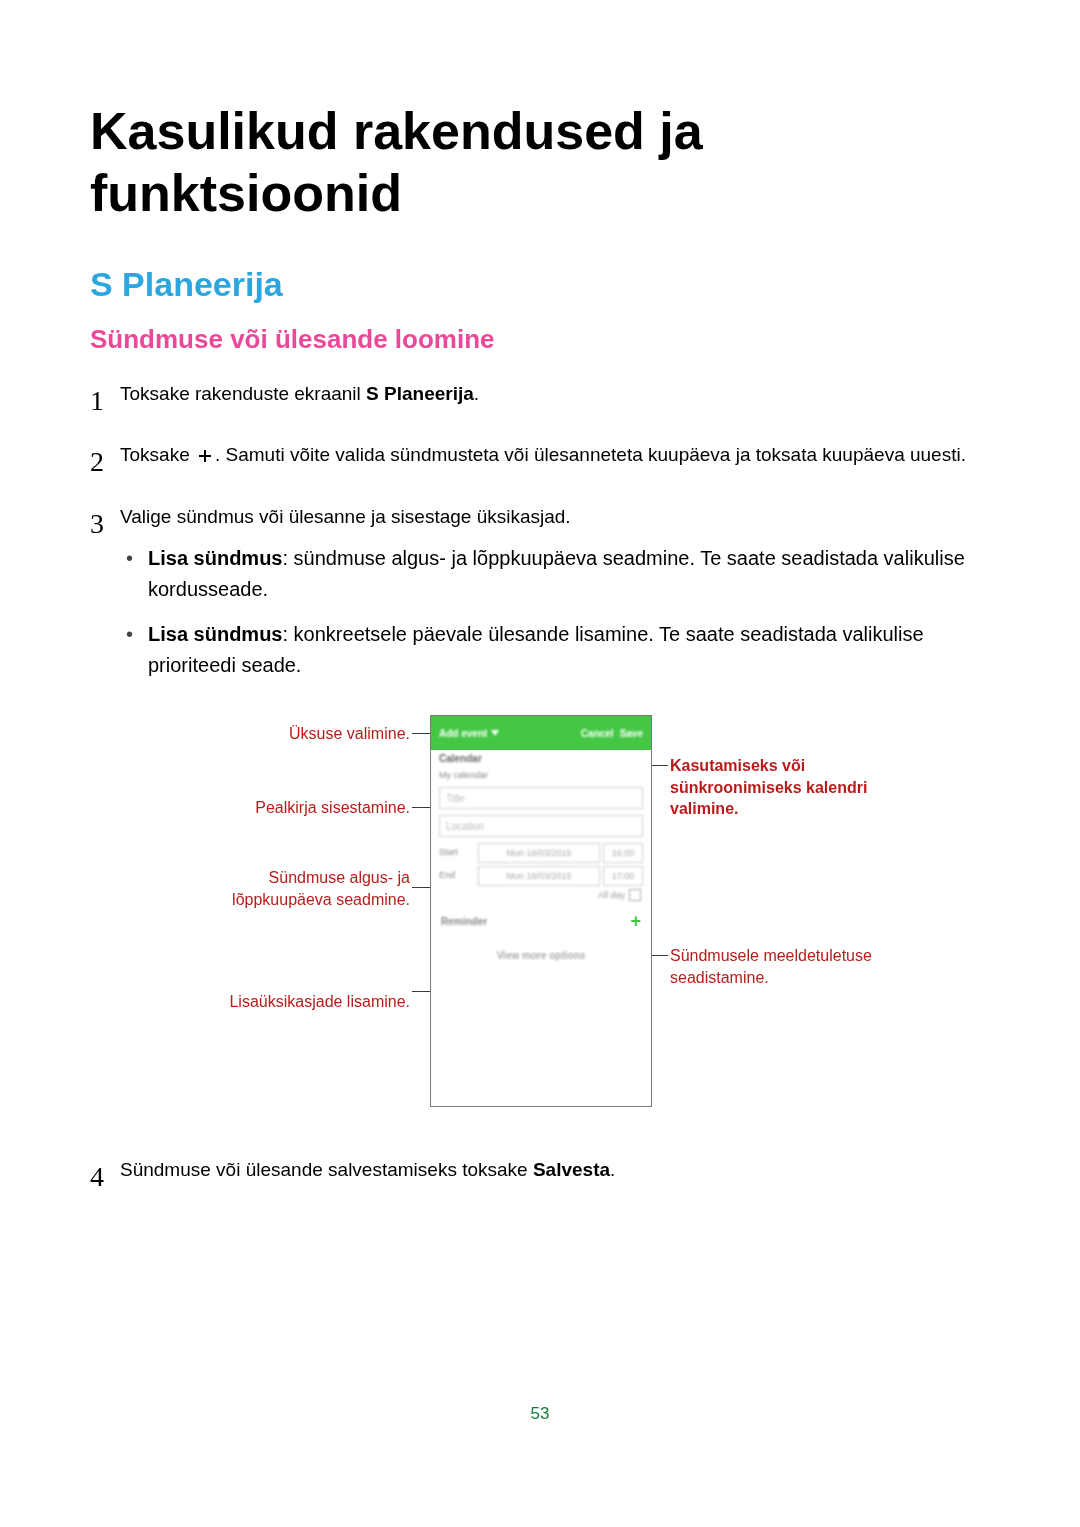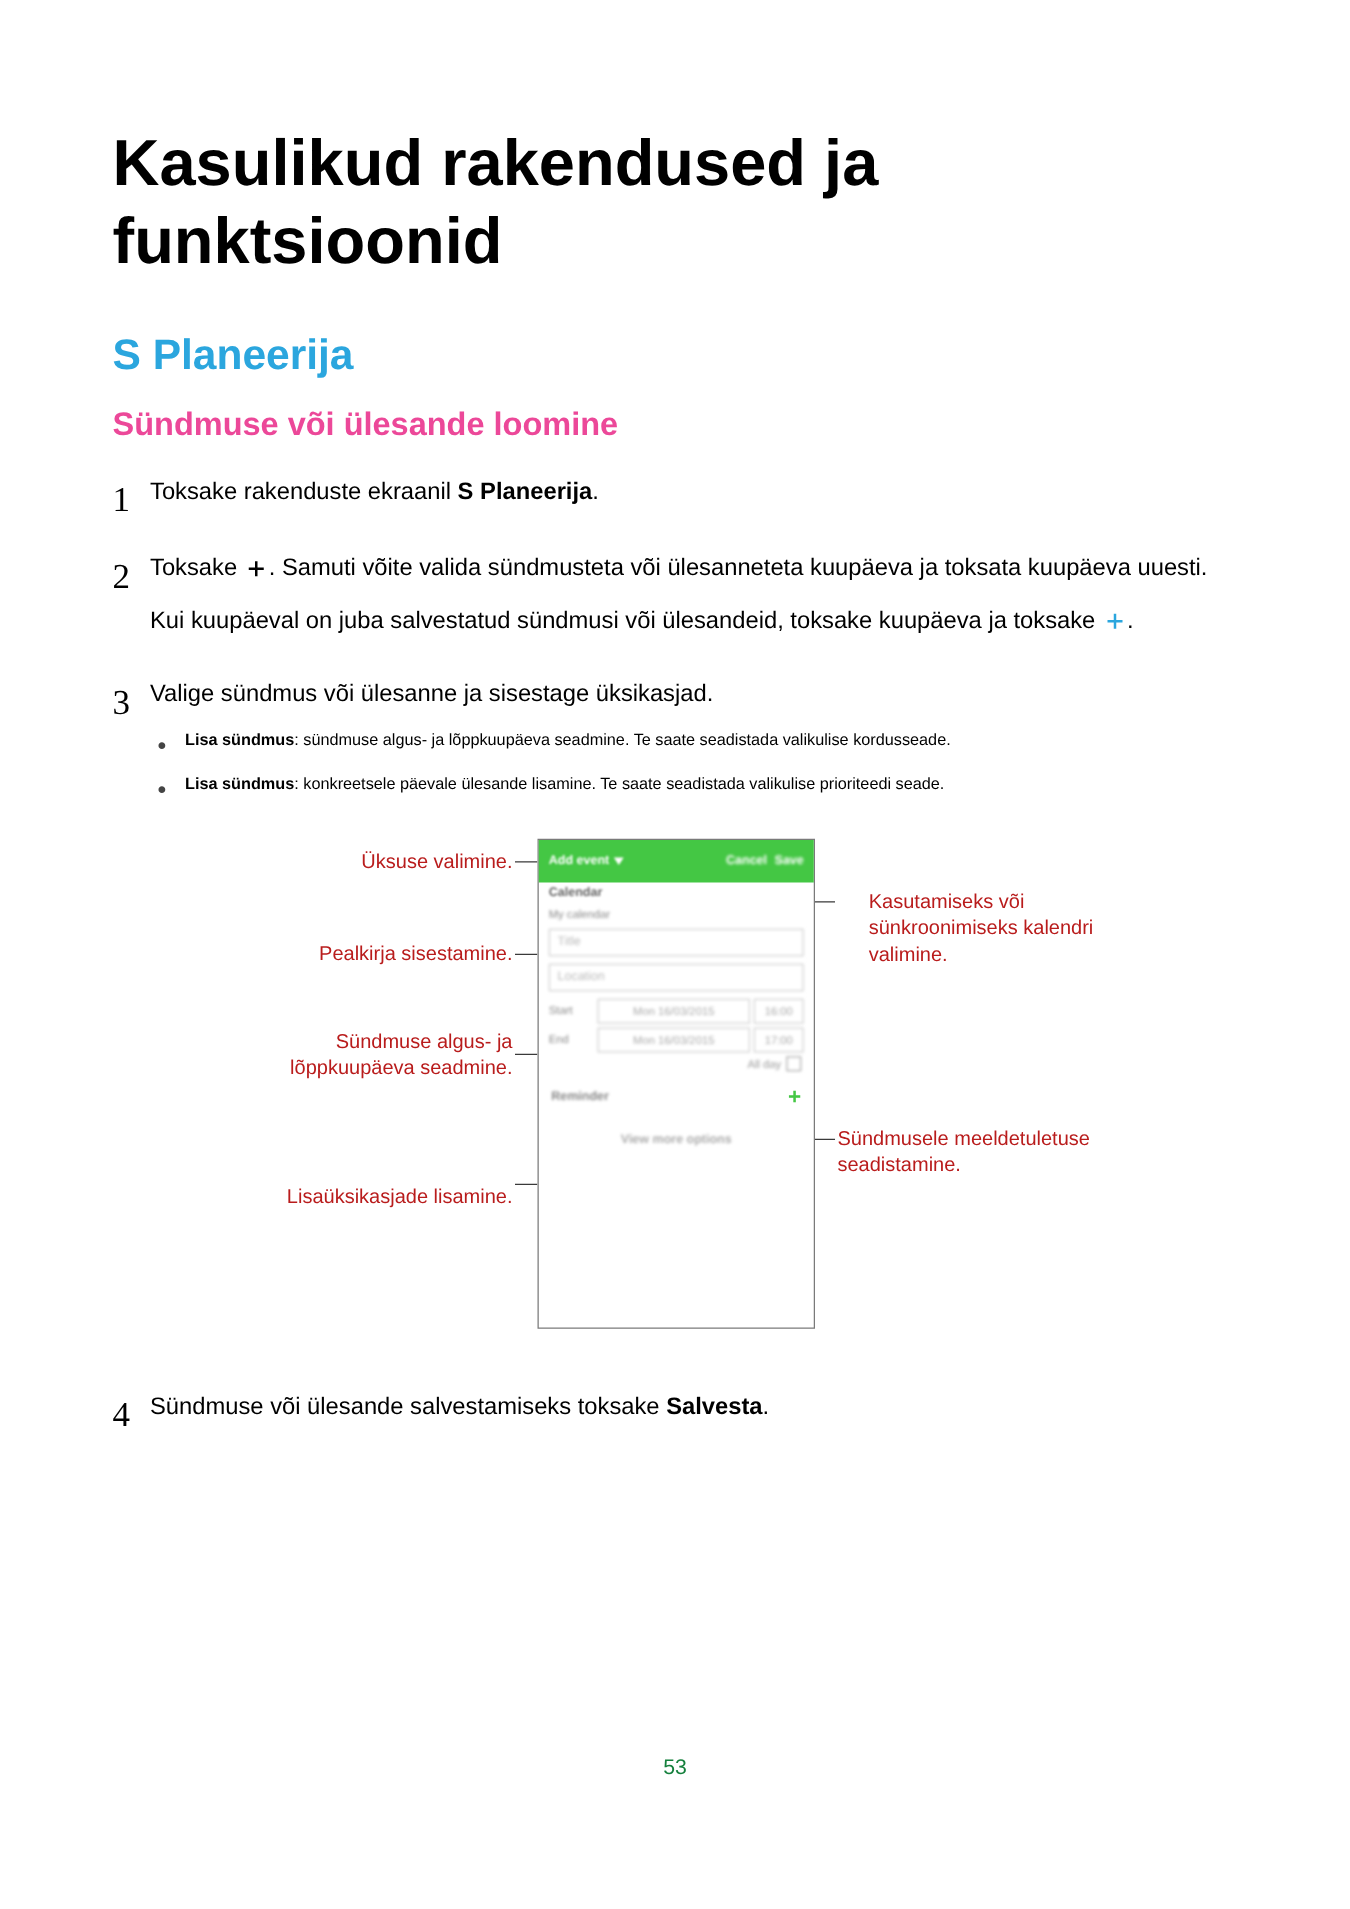--- a/index.html
+++ b/index.html
@@ -54,21 +54,21 @@
   }
   .step .body p {
     margin: 0 0 12px 0;
   }
   .step ul {
     margin: 10px 0 0 0;
     padding-left: 28px;
   }
   .step ul li {
     margin-bottom: 14px;
-    font-size: 13px;
+    font-size: 20px;
     line-height: 1.55;
     list-style: none;
     position: relative;
   }
   .step ul li::before {
     content: "•";
     position: absolute;
     left: -22px;
     top: 0;
     font-size: 20px;
@@ -190,26 +190,20 @@
 
   <div class="step">
     <div class="num">2</div>
     <div class="body">
       <p>
         <span>Toksake </span><span class="plus-icon"><svg width="16" height="16">
               <line x1="8" y1="2" x2="8" y2="14" stroke="#000" stroke-width="2"></line>
               <line x1="2" y1="8" x2="14" y2="8" stroke="#000" stroke-width="2"></line>
             </svg></span><span>. Samuti võite valida sündmusteta või ülesanneteta kuupäeva ja toksata kuupäeva uuesti.</span>
       </p>
-      <p>
-        <span>Kui kuupäeval on juba salvestatud sündmusi või ülesandeid, toksake kuupäeva ja toksake </span><span class="plus-icon"><svg width="16" height="16">
-              <line x1="8" y1="2" x2="8" y2="14" stroke="#2ba6de" stroke-width="2"></line>
-              <line x1="2" y1="8" x2="14" y2="8" stroke="#2ba6de" stroke-width="2"></line>
-            </svg></span><span>.</span>
-      </p>
     </div>
   </div>
 
   <div class="step">
     <div class="num">3</div>
     <div class="body">
       <p>Valige sündmus või ülesanne ja sisestage üksikasjad.</p>
       <ul>
         <li>
           <span class="bold">Lisa sündmus</span><span>: sündmuse algus- ja lõppkuupäeva seadmine. Te saate seadistada valikulise kordusseade.</span>
@@ -229,21 +223,21 @@
 
       <div class="callout" style="left:60px; top:82px;">Pealkirja sisestamine.</div>
       <div class="line" style="left:262px; top:92px; width:18px;"></div>
 
       <div class="callout" style="left:40px; top:152px; width:220px;">Sündmuse algus- ja lõppkuupäeva seadmine.</div>
       <div class="line" style="left:262px; top:172px; width:18px;"></div>
 
       <div class="callout" style="left:60px; top:276px;">Lisaüksikasjade lisamine.</div>
       <div class="line" style="left:262px; top:276px; width:18px;"></div>
 
-      <div class="callout right" style="left:545px; top:40px; width:230px;">Kasutamiseks või sünkroonimiseks kalendri valimine.</div>
+      <div class="callout right" style="left:520px; top:40px; width:230px;font-weight:bold;">Kasutamiseks või sünkroonimiseks kalendri valimine.</div>
       <div class="line" style="left:502px; top:50px; width:16px;"></div>
 
       <div class="callout right" style="left:520px; top:230px; width:230px;">Sündmusele meeldetuletuse seadistamine.</div>
       <div class="line" style="left:502px; top:240px; width:16px;"></div>
 
       <div class="phone">
         <div class="ph-header">
           <span class="dd">
             <span>Add event</span>
             <svg width="8" height="8">

